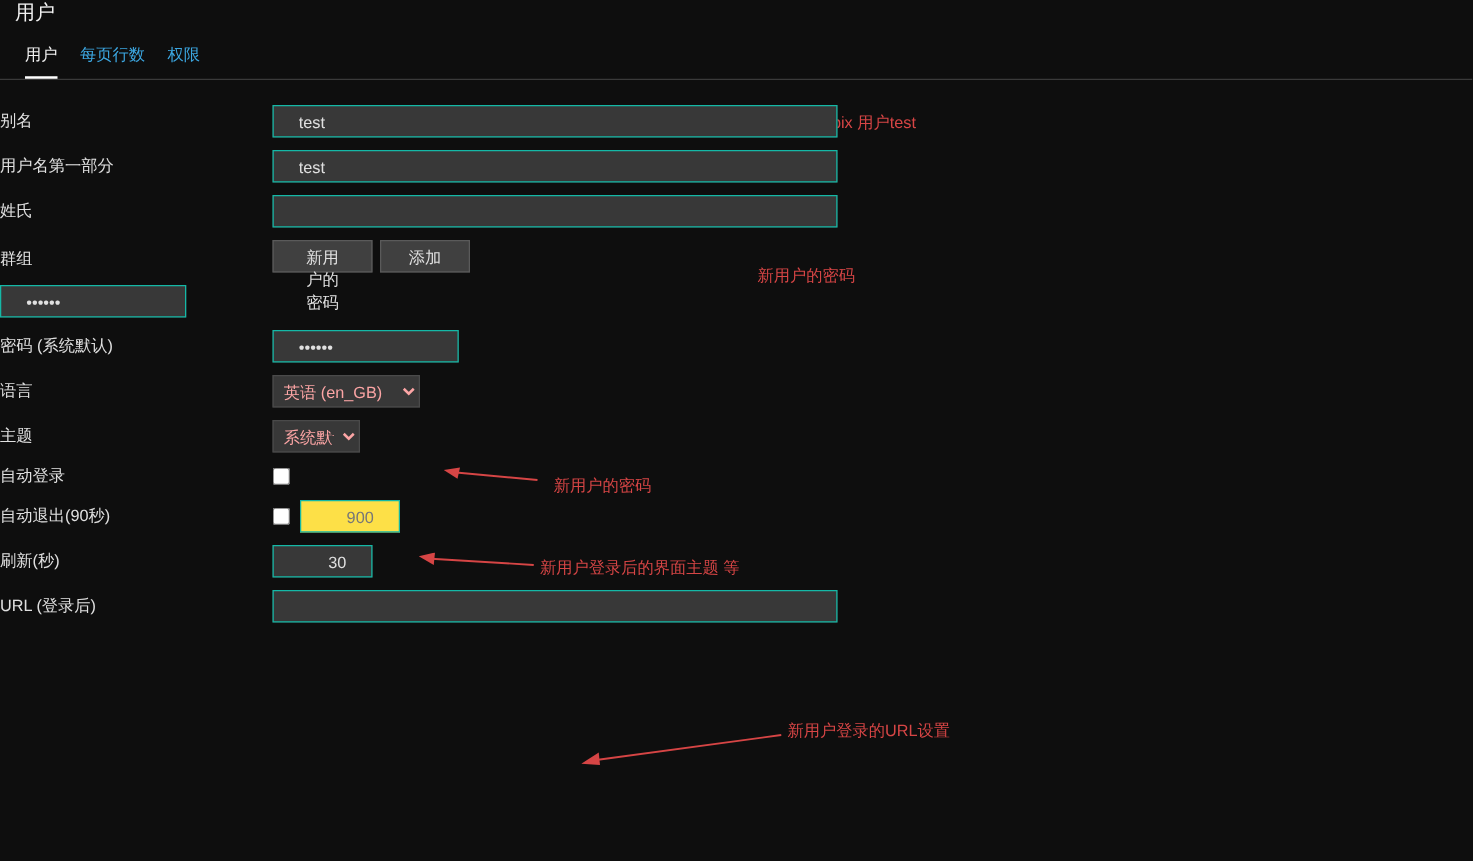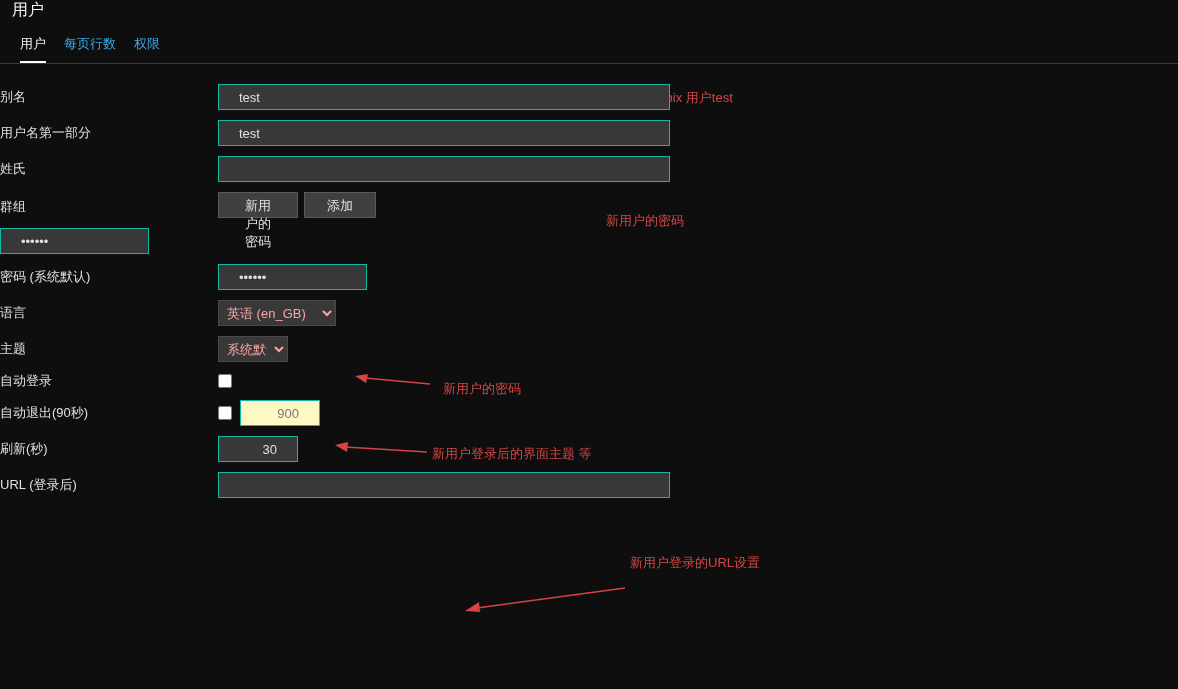--- a/index.html
+++ b/index.html
@@ -55,21 +55,21 @@
       background: #383838;
       border: 1px solid #14b8a6;
       color: #e0e0e0;
       padding: 5px 20px;
       font-size: 13px;
       height: 26px;
     }
     input.w-wide { width: 452px; }
     input.w-pass { width: 149px; }
     input.w-num { width: 80px; text-align: right; }
-    input:disabled { background: #fef9c3; color: #777; }
+    input:disabled { background: #fde047; color: #777; }
     select {
       background: #383838;
       border: 1px solid #4a4a4a;
       color: #fca5a5;
       padding: 3px 4px;
       font-size: 13px;
       height: 26px;
     }
     select.sel-lang { width: 118px; }
     select.sel-theme { width: 70px; }
@@ -140,21 +140,21 @@
     <line x1="75" y1="12" x2="10" y2="6"></line>
     <polygon points="0,4 13,2 11,11"></polygon>
   </svg>
 
   <span class="annot" style="left:432px; top:381px;">新用户登录后的界面主题 等</span>
   <svg class="arrow" style="left:335px; top:378px;" width="95" height="16">
     <line x1="92" y1="10" x2="10" y2="5"></line>
     <polygon points="0,3 13,0 12,10"></polygon>
   </svg>
 
-  <span class="annot" style="left:630px; top:490px;text-align:right;">新用户登录的URL设置</span>
+  <span class="annot" style="left:630px; top:512px;text-align:right;">新用户登录的URL设置</span>
   <svg class="arrow" style="left:465px; top:519px;" width="165" height="30">
     <line x1="160" y1="5" x2="12" y2="25"></line>
     <polygon points="0,28 14,19 15,29"></polygon>
   </svg>
 
   <div class="row center">
     <div class="label">别名</div>
     <input type="text" class="w-wide" value="test" style="">
   </div>
 

